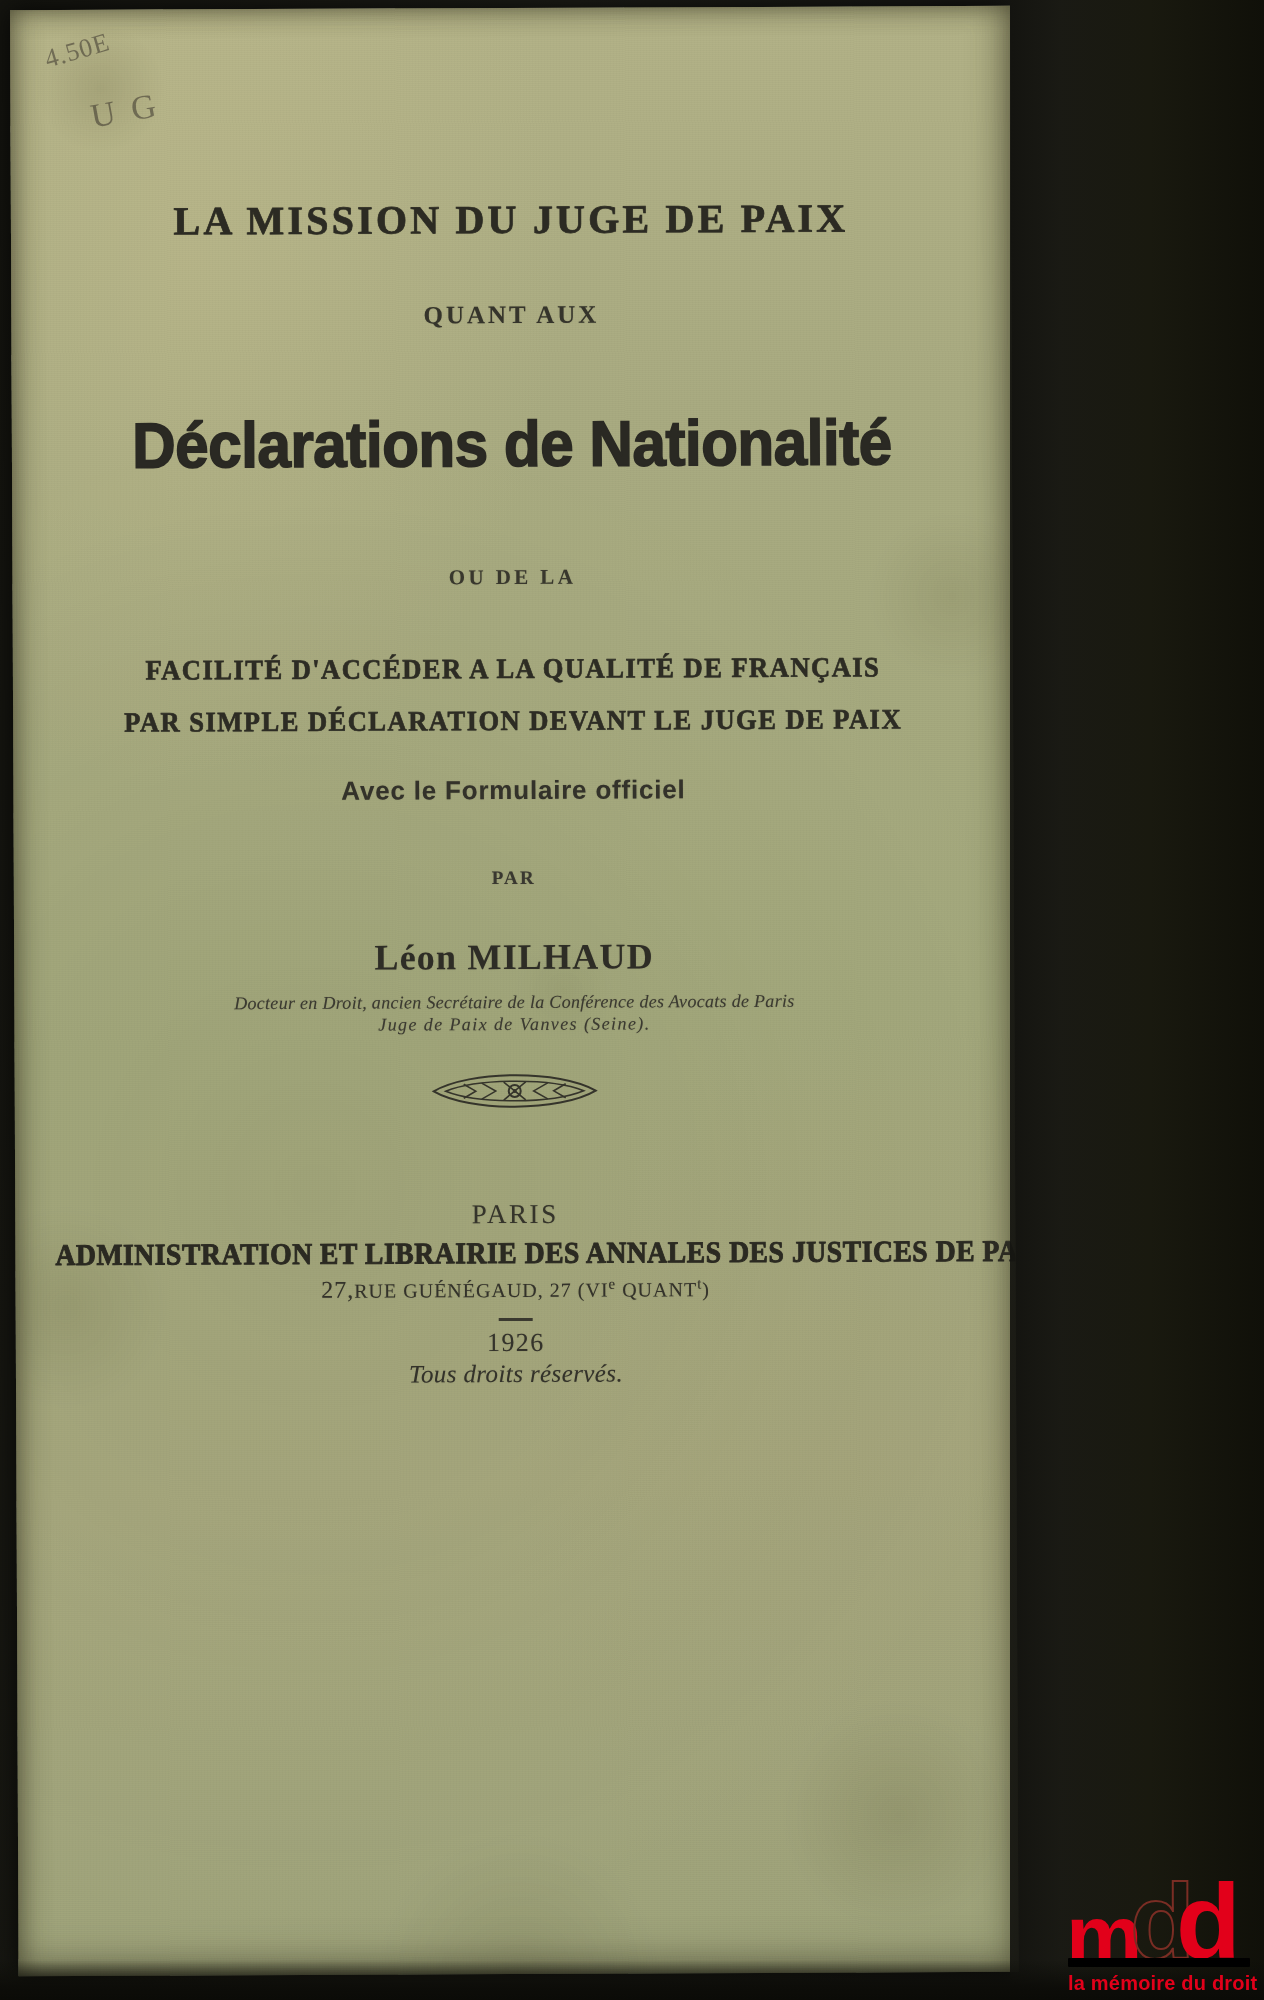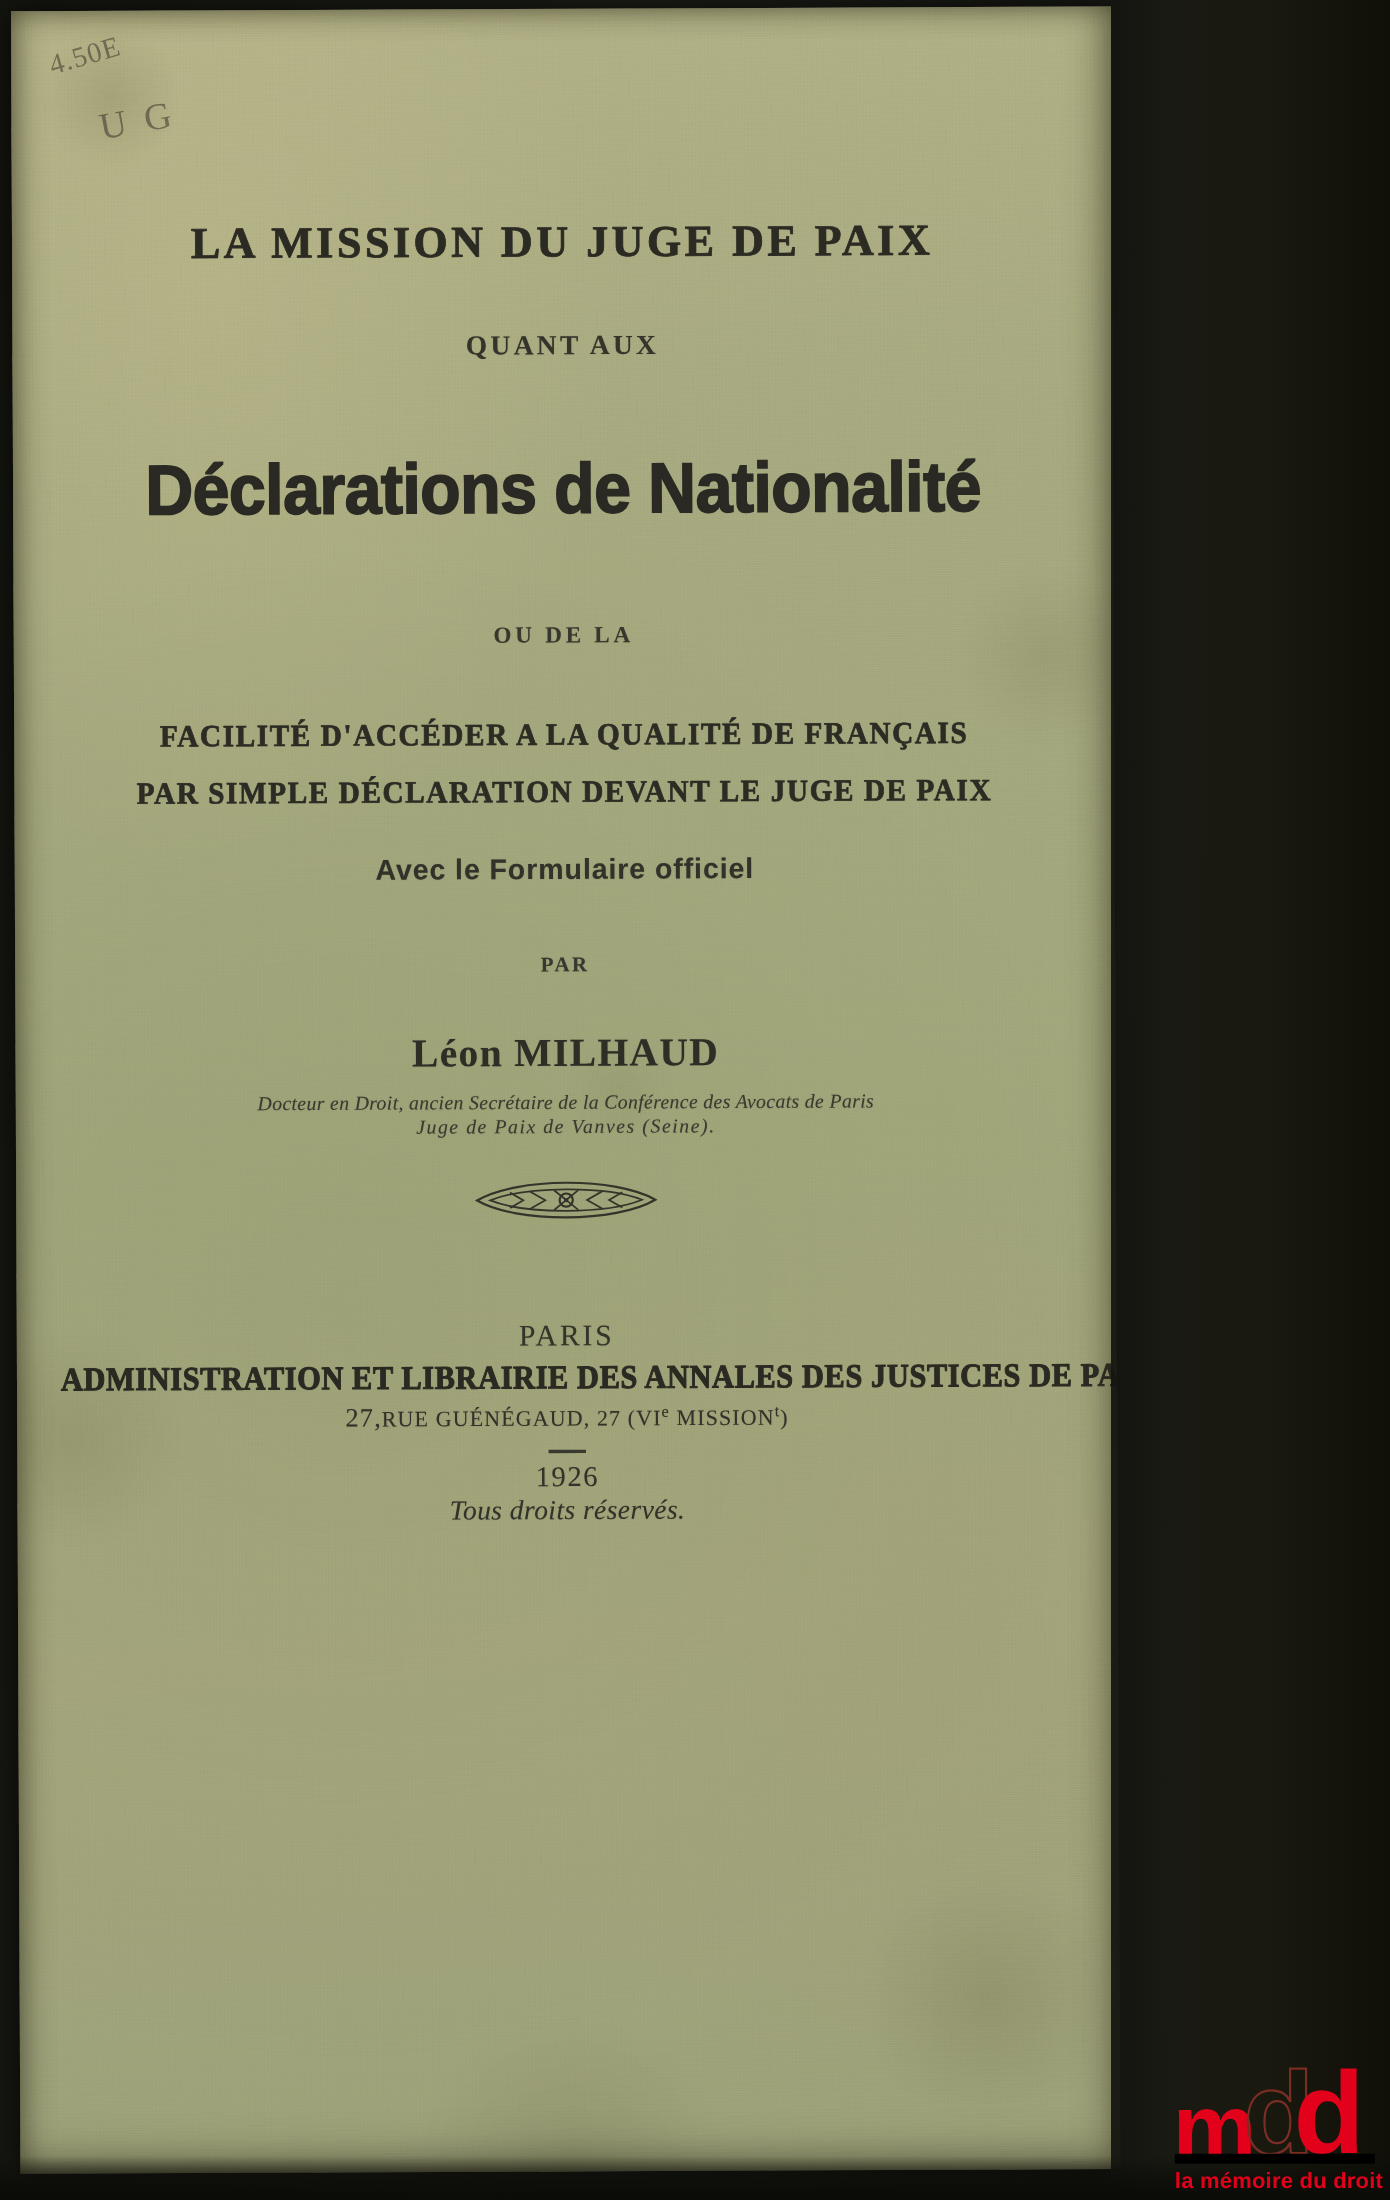--- a/index.html
+++ b/index.html
@@ -406,21 +406,21 @@
           </g>
           <circle cx="85" cy="23" r="6" fill="none" stroke="#35342b" stroke-width="2"></circle>
           <circle cx="85" cy="23" r="2" fill="#35342b"></circle>
         </svg>
       </div>
 
       <div class="line t-paris">PARIS</div>
       <div class="line t-publisher">ADMINISTRATION ET LIBRAIRIE DES ANNALES DES JUSTICES DE PAIX</div>
 
       <div class="line t-address">
-        <span>27,</span><span class="sc">RUE GUÉNÉGAUD, 27 (VI</span><sup>e</sup><span class="sc"> MISSION</span><sup>t</sup><span class="sc">)</span>
+        <span>27,</span><span class="sc">RUE GUÉNÉGAUD, 27 (VI</span><sup>e</sup><span class="sc"> QUANT</span><sup>t</sup><span class="sc">)</span>
       </div>
 
       <div class="rule"></div>
       <div class="line t-year">1926</div>
       <div class="line t-rights">Tous droits réservés.</div>
 
     </div>
 
     <div class="pencil pencil-1">4.50E</div>
     <div class="pencil pencil-2">U G</div>

